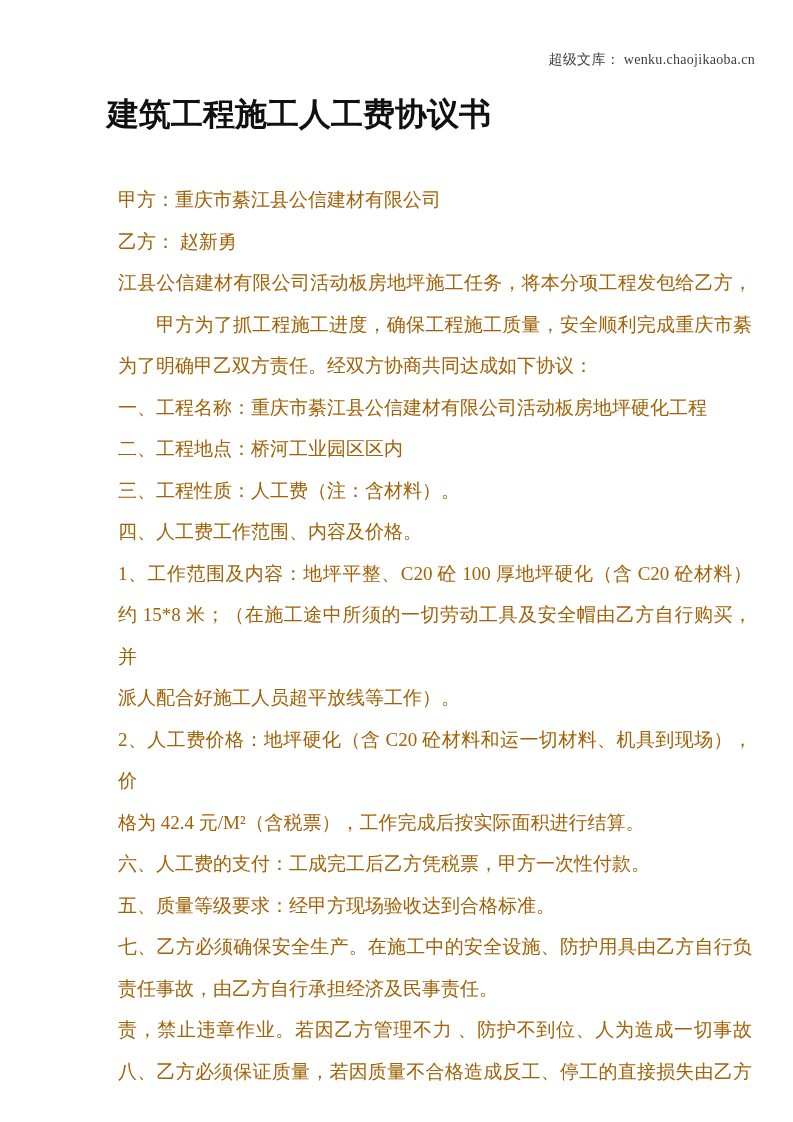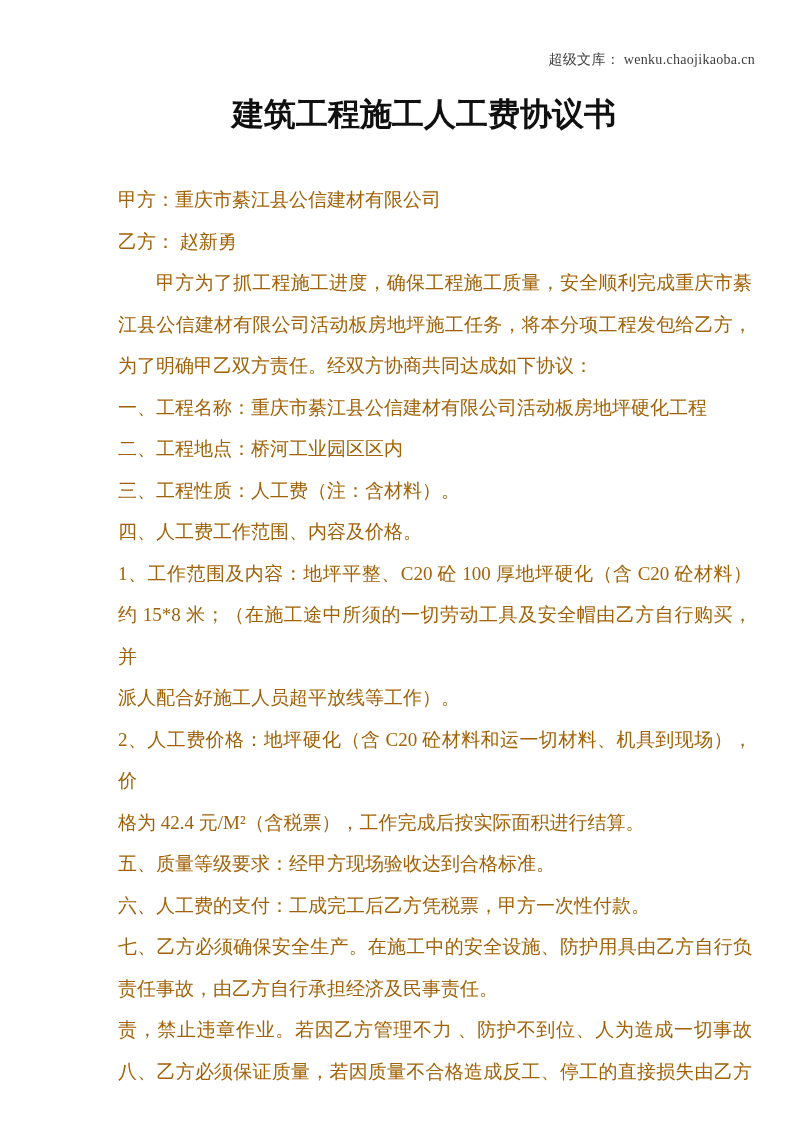--- a/index.html
+++ b/index.html
@@ -12,21 +12,21 @@
     position: absolute; left: 0; top: 0; width: 793px; height: 1122px;
     background: #ffffff; overflow: hidden; padding-left: 42px;
   }
   .watermark {
     position: absolute; top: 51px; right: 38px;
     font-size: 14px; line-height: 18px; color: #3d3d3d; letter-spacing: 0.3px;
     white-space: nowrap;
   }
   .title {
     position: absolute; top: 90px; left: 107px; width: 634px;
-    text-align: center; font-size: 32px; line-height: 48px;
+    text-align: left; font-size: 32px; line-height: 48px;
     font-weight: 700; color: #101010; white-space: nowrap;
   }
   .content {
     position: absolute; top: 179px; left: 118px; width: 634px;
     font-size: 19px; line-height: 41.5px; color: #a16207;
   }
   .ln { margin: 0; }
   .just { text-align: justify; text-align-last: justify; }
   .indent { text-indent: 38px; }
 </style>
@@ -38,43 +38,43 @@
   <div class="watermark">超级文库： wenku.chaojikaoba.cn</div>
 
   <h1 class="title">建筑工程施工人工费协议书</h1>
 
   <div class="content">
 
     <p class="ln">甲方：重庆市綦江县公信建材有限公司</p>
     <p class="ln">乙方： 赵新勇</p>
 
     <div>
+      <p class="ln just">江县公信建材有限公司活动板房地坪施工任务，将本分项工程发包给乙方，</p>
       <p class="ln just indent">甲方为了抓工程施工进度，确保工程施工质量，安全顺利完成重庆市綦</p>
-      <p class="ln just">江县公信建材有限公司活动板房地坪施工任务，将本分项工程发包给乙方，</p>
       <p class="ln">为了明确甲乙双方责任。经双方协商共同达成如下协议：</p>
     </div>
 
     <p class="ln">一、工程名称：重庆市綦江县公信建材有限公司活动板房地坪硬化工程</p>
     <p class="ln">二、工程地点：桥河工业园区区内</p>
     <p class="ln">三、工程性质：人工费（注：含材料）。</p>
     <p class="ln">四、人工费工作范围、内容及价格。</p>
 
     <div>
       <p class="ln just">1、工作范围及内容：地坪平整、C20 砼 100 厚地坪硬化（含 C20 砼材料）</p>
       <p class="ln just">约 15*8 米；（在施工途中所须的一切劳动工具及安全帽由乙方自行购买，并</p>
       <p class="ln">派人配合好施工人员超平放线等工作）。</p>
     </div>
 
     <div>
       <p class="ln just">2、人工费价格：地坪硬化（含 C20 砼材料和运一切材料、机具到现场），价</p>
       <p class="ln">格为 42.4 元/M²（含税票），工作完成后按实际面积进行结算。</p>
     </div>
 
+    <p class="ln">六、人工费的支付：工成完工后乙方凭税票，甲方一次性付款。</p>
     <p class="ln">五、质量等级要求：经甲方现场验收达到合格标准。</p>
-    <p class="ln">六、人工费的支付：工成完工后乙方凭税票，甲方一次性付款。</p>
 
     <div>
       <p class="ln just">七、乙方必须确保安全生产。在施工中的安全设施、防护用具由乙方自行负</p>
       <p class="ln">责任事故，由乙方自行承担经济及民事责任。</p>
       <p class="ln just">责，禁止违章作业。若因乙方管理不力 、防护不到位、人为造成一切事故</p>
     </div>
 
     <p class="ln just">八、乙方必须保证质量，若因质量不合格造成反工、停工的直接损失由乙方</p>
 
   </div>

